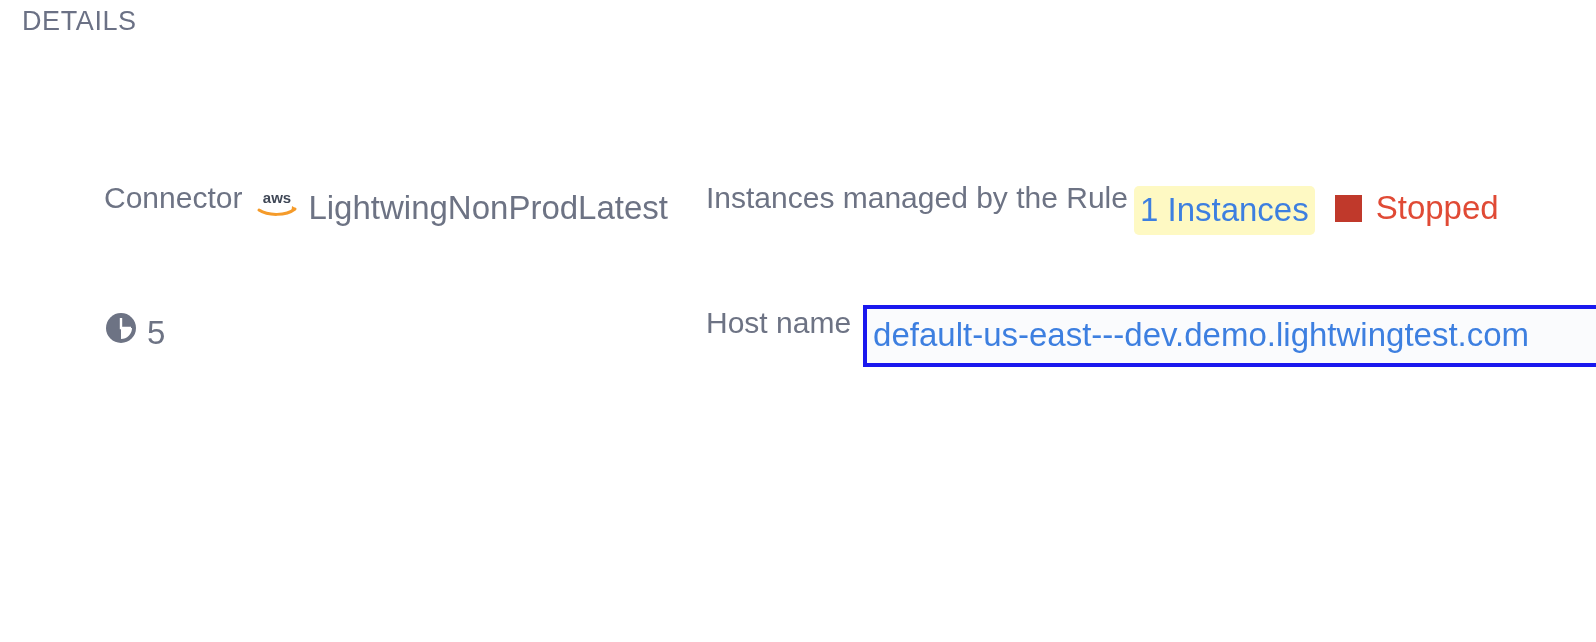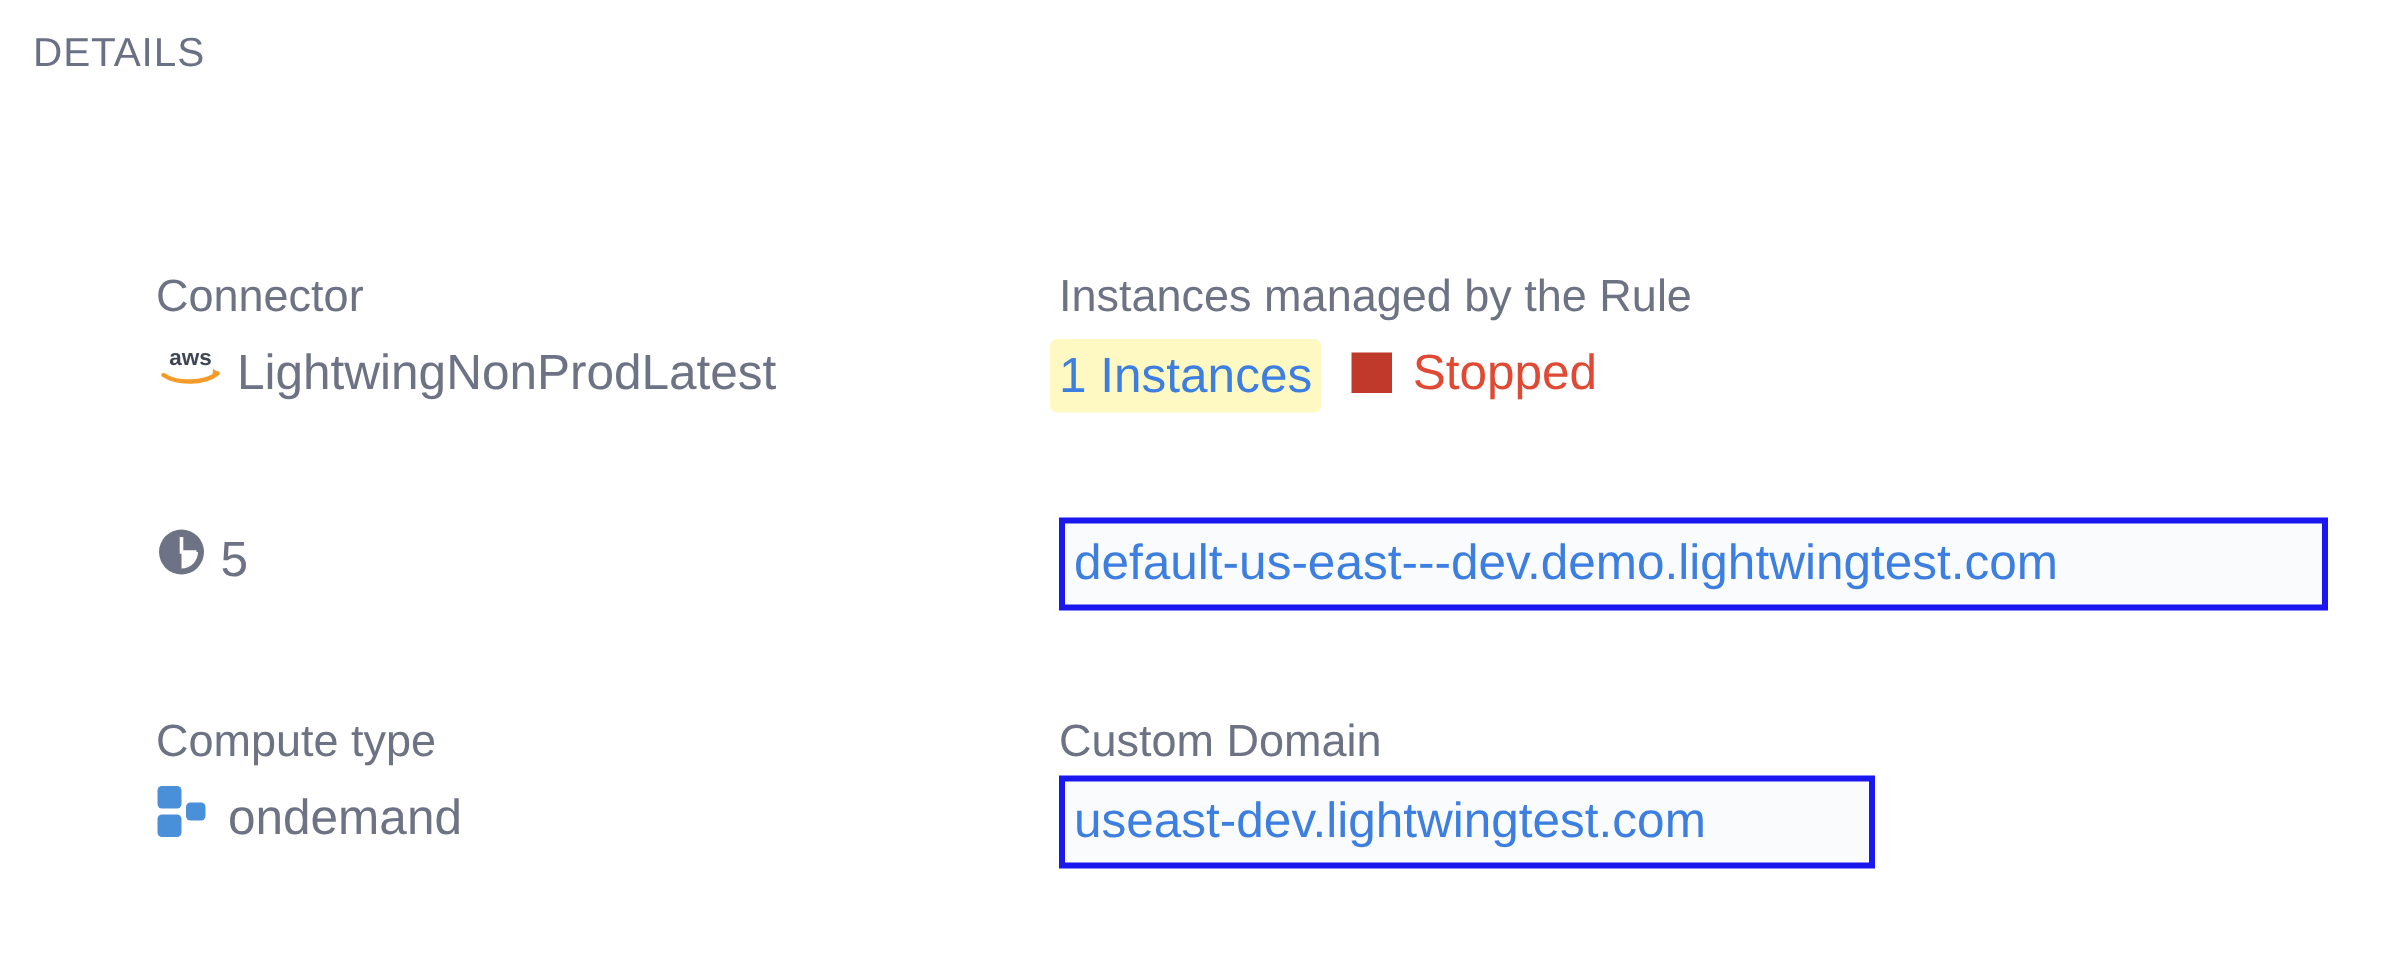--- a/index.html
+++ b/index.html
@@ -13,21 +13,21 @@
     font-family: "Liberation Sans", sans-serif;
     -webkit-font-smoothing: antialiased;
     overflow: hidden;
     position: relative;
   }
 
   
   .section-header {
     position: absolute;
     left: 22px;
-    top: 20px;
+    top: 6px;
     font-size: 27px;
     letter-spacing: 0.6px;
     color: #6b7185;
     font-weight: 400;
     white-space: nowrap;
   }
 
   
   .details-grid {
     position: absolute;
@@ -38,21 +38,22 @@
   .detail-row {
     display: flex;
     flex-direction: row;
     align-items: flex-start;
   }
   .detail-row + .detail-row {
     margin-top: 68px;
   }
   .detail-col {
     display: flex;
-    flex-direction: column;
+    flex-direction: row;
+    gap: 12px;
   }
   .detail-col.left  { width: 602px; flex: 0 0 602px; }
   .detail-col.right { flex: 1 1 auto; }
 
   .detail-label {
     font-size: 30px;
     color: #6d7384;
     font-weight: 400;
     line-height: 40px;
     white-space: nowrap;
@@ -197,45 +198,22 @@
             <circle cx="17" cy="17" r="15" fill="#6d7384"></circle>
             <path d="M17 6 L17 17 L28 17 A11 11 0 0 1 17 28 Z" fill="#ffffff"></path>
             <path d="M17 7 L17 17 L27 17" stroke="#ffffff" stroke-width="2.4" fill="none"></path>
           </svg>
         </span>
         <span>5</span>
       </div>
     </div>
 
     <div class="detail-col right">
+      <div class="detail-label">Host name</div>
       <div class="annotated-field host">
         <span class="link-text">default-us-east---dev.demo.lightwingtest.com</span>
       </div>
     </div>
 
   </div>
 
-  <div class="detail-row">
-
-    <div class="detail-col left">
-      <div class="detail-label">Compute type</div>
-      <div class="detail-value">
-        <span class="compute-icon">
-          <svg width="38" height="36" viewBox="0 0 38 36" xmlns="http://www.w3.org/2000/svg">
-            <rect x="1" y="1" width="16" height="15" rx="3" fill="#4a90d9"></rect>
-            <rect x="20" y="12" width="13" height="12" rx="3" fill="#4a90d9"></rect>
-            <rect x="1" y="20" width="16" height="15" rx="3" fill="#4a90d9"></rect>
-          </svg>
-        </span>
-        <span>ondemand</span>
-      </div>
-    </div>
-
-    <div class="detail-col right">
-      <div class="detail-label">Custom Domain</div>
-      <div class="annotated-field domain">
-        <span class="link-text">useast-dev.lightwingtest.com</span>
-      </div>
-    </div>
-
-  </div>
 
 </div>
 
 </body></html>

